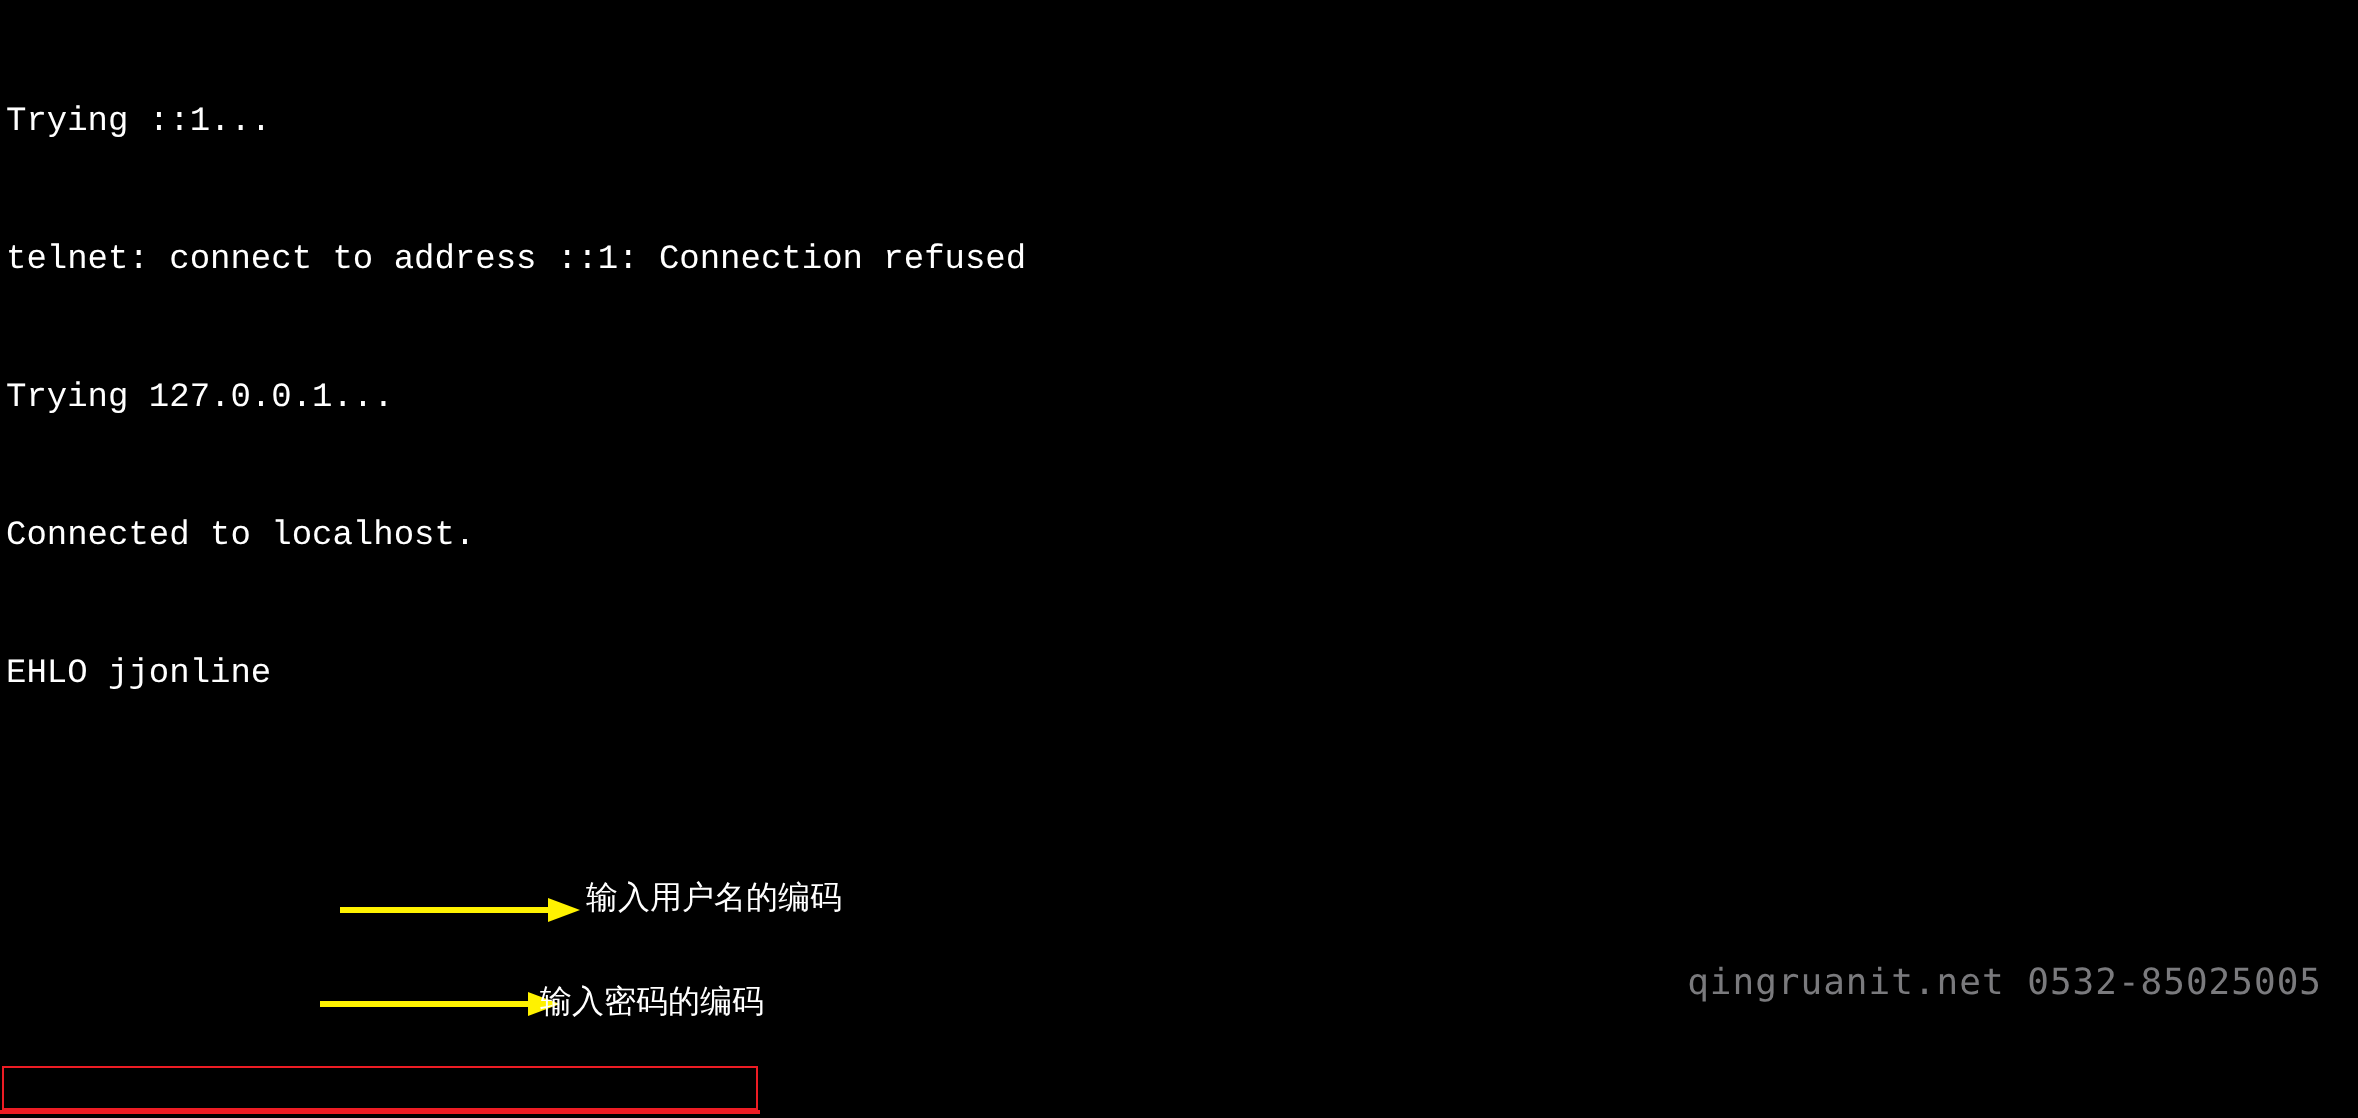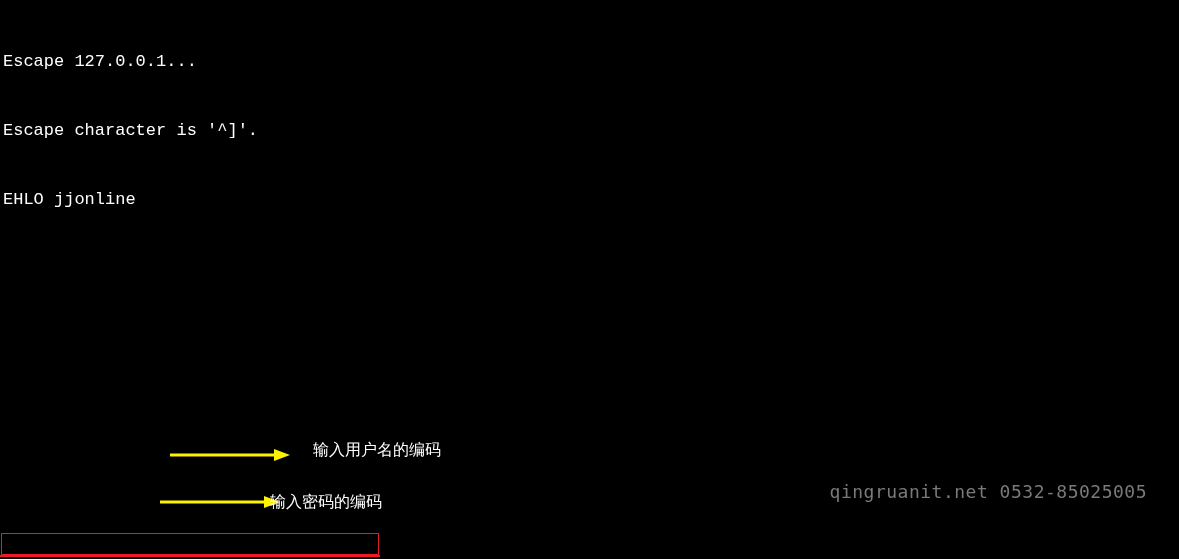--- a/index.html
+++ b/index.html
@@ -49,22 +49,24 @@
     color: #7a7a7d;
     font-family: "Consolas", monospace;
     font-size: 18px;
     letter-spacing: 0.5px;
   }
 </style>
 </head>
 <body>
 
 <div class="terminal" data-name="terminal-output">
-  <div class="line" data-name="line-trying2">Escape 127.0.0.1...</div>
-  <div class="line" data-name="line-escape">Escape character is '^]'.</div>
+  <div class="line" data-name="line-trying1">Trying ::1...</div>
+  <div class="line" data-name="line-refused">telnet: connect to address ::1: Connection refused</div>
+  <div class="line" data-name="line-trying2">Trying 127.0.0.1...</div>
+  <div class="line" data-name="line-connected">Connected to localhost.</div>
   <div class="line" data-name="line-ehlo">EHLO jjonline</div>
   
   
   
   
   
   
   
   
   
@@ -83,33 +85,33 @@
     <polygon points="120,9 104,3 104,15" fill="#fff200"></polygon>
   </svg>
 </div>
 <div class="arrow" data-name="arrow-password" style="left:160px; top:531px; width:120px;">
   <svg width="120" height="18" viewBox="0 0 120 18">
     <line x1="0" y1="9" x2="108" y2="9" stroke="#fff200" stroke-width="3"></line>
     <polygon points="120,9 104,3 104,15" fill="#fff200"></polygon>
   </svg>
 </div>
 
-<div class="annot" data-name="annotation-username" style="left:293px; top:472px;margin-left:20px;">输入用户名的编码</div>
+<div class="annot" data-name="annotation-username" style="left:293px; top:472px;">输入用户名的编码</div>
 <div class="annot" data-name="annotation-password" style="left:270px; top:530px;">输入密码的编码</div>
 
 <div class="red-box" data-name="highlight-box-success" style="left:1px; top:554px; width:378px; height:1px; border-width:0 1px 1px 1px;"></div>
 <div class="red-box" data-name="highlight-box-success-top" style="left:1px; top:555px; width:378px; height:0;"></div>
 
 <div class="red-box" data-name="highlight-box-auth-success" style="left:0px; top:555px; width:380px; height:1px;"></div>
 
 <div data-name="success-highlight-box" style="position:absolute; left:0px; top:555px; width:380px; height:0;"></div>
 
 <div data-name="red-outline-success" style="position:absolute; left:0; top:555px;"></div>
 
-<div class="watermark" data-name="watermark-text" style="right:32px; top:485px;">qingruanit.net 0532-85025005</div>
+<div class="watermark" data-name="watermark-text" style="right:18px; top:485px;">qingruanit.net 0532-85025005</div>
 
 <style>
   body { line-height: 23px; font-size: 17px; }
   .line { height: 23px; }
   .arrow[data-name="arrow-username"] { top: 446px !important; }
   .arrow[data-name="arrow-password"] { top: 493px !important; }
   .annot[data-name="annotation-username"] { top: 438px !important; }
   .annot[data-name="annotation-password"] { top: 490px !important; }
   .watermark { top: 480px !important; }
 </style>

